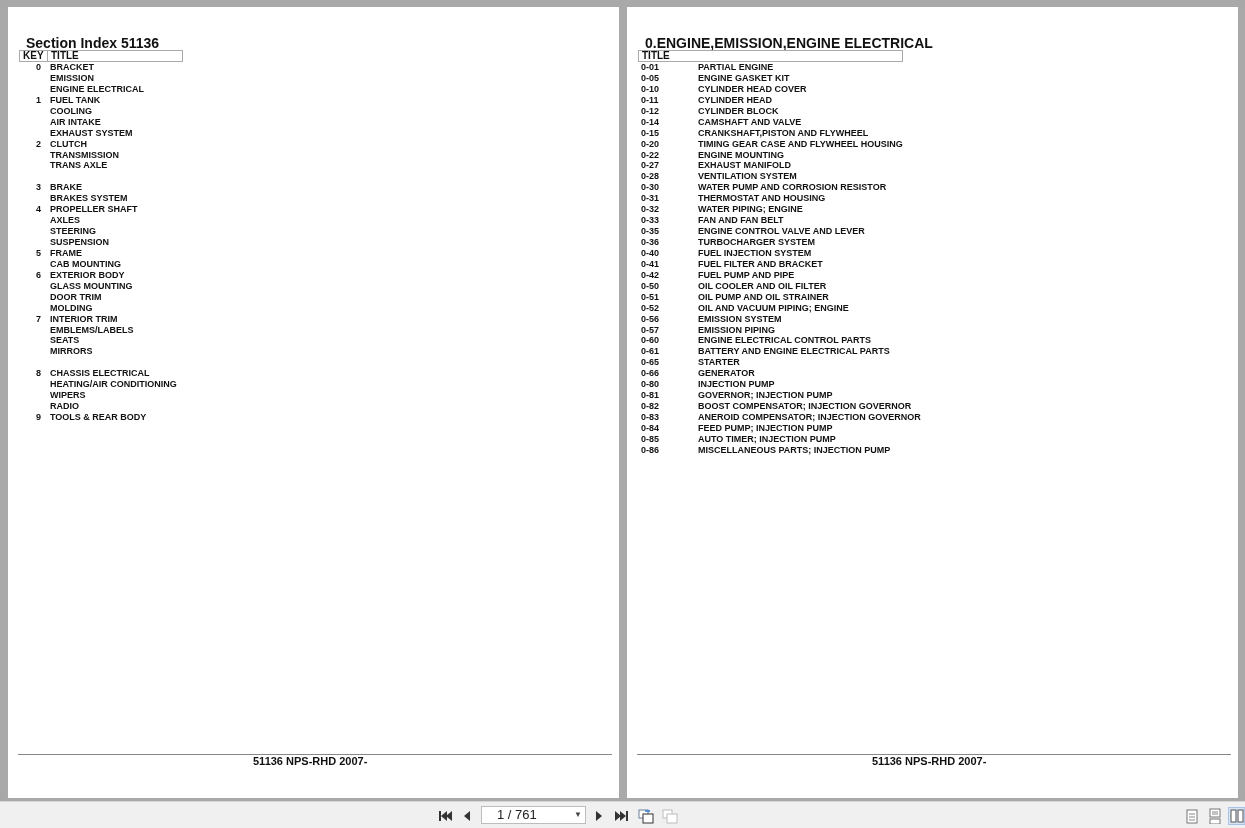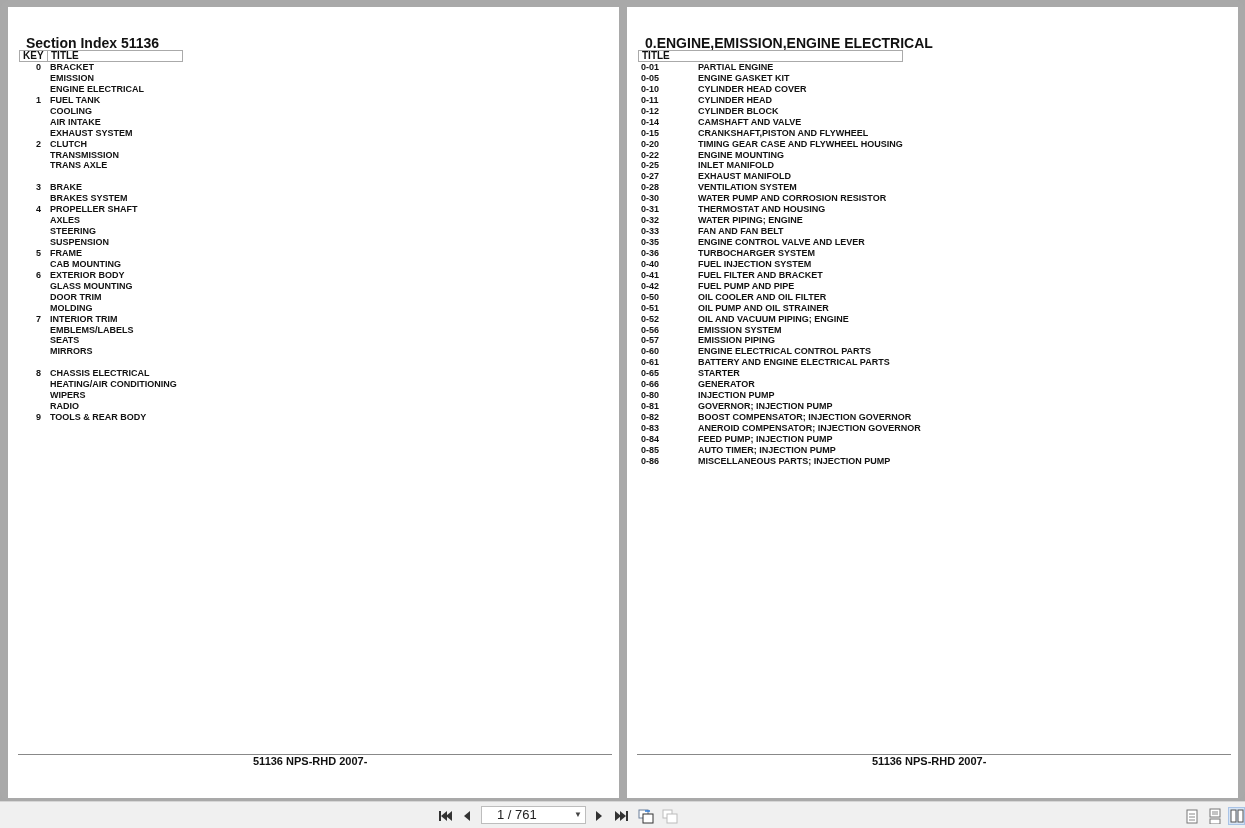--- a/index.html
+++ b/index.html
@@ -265,24 +265,20 @@
         </li>
         <li class="row">
           <span class="code">0-20</span>
           <span class="rt">TIMING GEAR CASE AND FLYWHEEL HOUSING</span>
         </li>
         <li class="row">
           <span class="code">0-22</span>
           <span class="rt">ENGINE MOUNTING</span>
         </li>
         <li class="row">
-          <span class="code">0-25</span>
-          <span class="rt">INLET MANIFOLD</span>
-        </li>
-        <li class="row">
           <span class="code">0-27</span>
           <span class="rt">EXHAUST MANIFOLD</span>
         </li>
         <li class="row">
           <span class="code">0-28</span>
           <span class="rt">VENTILATION SYSTEM</span>
         </li>
         <li class="row">
           <span class="code">0-30</span>
           <span class="rt">WATER PUMP AND CORROSION RESISTOR</span>

